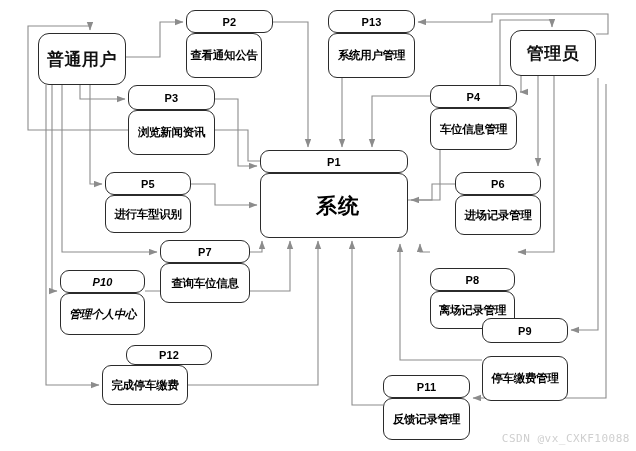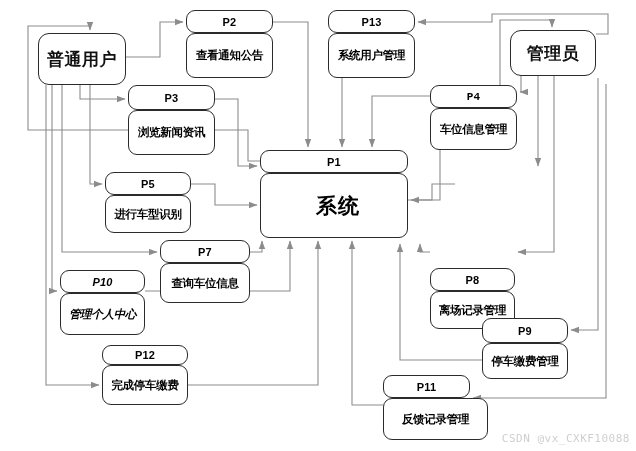--- a/index.html
+++ b/index.html
@@ -169,21 +169,21 @@
     </div>
     <div class="bdy" style="top:23px; width:148px; height:65px;padding-left:8px;">
       <span>系统</span>
     </div>
   </div>
 
   <div class="node" style="left:186px; top:10px; width:87px; height:68px;">
     <div class="hdr" style="width:87px; height:23px;">
       <span>P2</span>
     </div>
-    <div class="bdy" style="top:23px; width:87px; height:45px;">
+    <div class="bdy" style="top:23px; width:76px; height:45px;">
       <span>查看通知公告</span>
     </div>
   </div>
 
   <div class="node" style="left:328px; top:10px; width:87px; height:68px;">
     <div class="hdr" style="width:87px; height:23px;">
       <span>P13</span>
     </div>
     <div class="bdy" style="top:23px; width:87px; height:45px;">
       <span>系统用户管理</span>
@@ -192,38 +192,46 @@
 
   <div class="node" style="left:128px; top:85px; width:87px; height:70px;">
     <div class="hdr" style="width:87px; height:25px;">
       <span>P3</span>
     </div>
     <div class="bdy" style="top:25px; width:87px; height:45px;">
       <span>浏览新闻资讯</span>
     </div>
   </div>
 
-  <div class="node" style="left:430px; top:85px; width:87px; height:65px;font-family:Liberation Mono, monospace;">
+  <div class="node" style="left:430px; top:85px; width:87px; height:65px;">
     <div class="hdr" style="width:87px; height:23px;">
       <span>P4</span>
     </div>
     <div class="bdy" style="top:23px; width:87px; height:42px;">
       <span>车位信息管理</span>
     </div>
   </div>
 
   <div class="node" style="left:105px; top:172px; width:86px; height:61px;">
     <div class="hdr" style="width:86px; height:23px;">
       <span>P5</span>
     </div>
     <div class="bdy" style="top:23px; width:86px; height:38px;">
       <span>进行车型识别</span>
     </div>
   </div>
 
+  <div class="node" style="left:455px; top:172px; width:86px; height:63px;">
+    <div class="hdr" style="width:86px; height:23px;">
+      <span>P6</span>
+    </div>
+    <div class="bdy" style="top:23px; width:86px; height:40px;">
+      <span>进场记录管理</span>
+    </div>
+  </div>
 
   <div class="node" style="left:160px; top:240px; width:90px; height:63px;">
     <div class="hdr" style="width:90px; height:23px;">
       <span>P7</span>
     </div>
     <div class="bdy" style="top:23px; width:90px; height:40px;">
       <span>查询车位信息</span>
     </div>
   </div>
 
@@ -242,38 +250,38 @@
     </div>
     <div class="bdy" style="top:23px; width:85px; height:42px;">
       <span>管理个人中心</span>
     </div>
   </div>
 
   <div class="node" style="left:482px; top:318px; width:86px; height:70px;">
     <div class="hdr" style="width:86px; height:25px;">
       <span>P9</span>
     </div>
-    <div class="bdy" style="top:25px; width:86px; height:36px;">
+    <div class="bdy" style="top:38px; width:86px; height:45px;">
       <span>停车缴费管理</span>
     </div>
   </div>
 
   <div class="node" style="left:102px; top:345px; width:86px; height:60px;">
-    <div class="hdr" style="width:86px; height:20px;">
+    <div class="hdr" style="width:86px; height:20px;margin-left:24px;">
       <span>P12</span>
     </div>
     <div class="bdy" style="top:20px; width:86px; height:40px;">
       <span>完成停车缴费</span>
     </div>
   </div>
 
   <div class="node" style="left:383px; top:375px; width:87px; height:65px;">
     <div class="hdr" style="width:87px; height:23px;">
       <span>P11</span>
     </div>
-    <div class="bdy" style="top:23px; width:105px; height:42px;">
+    <div class="bdy" style="top:23px; width:87px; height:42px;">
       <span>反馈记录管理</span>
     </div>
   </div>
 
   <div class="watermark">CSDN @vx_CXKF10088</div>
 
 </div>
 
 </body></html>

